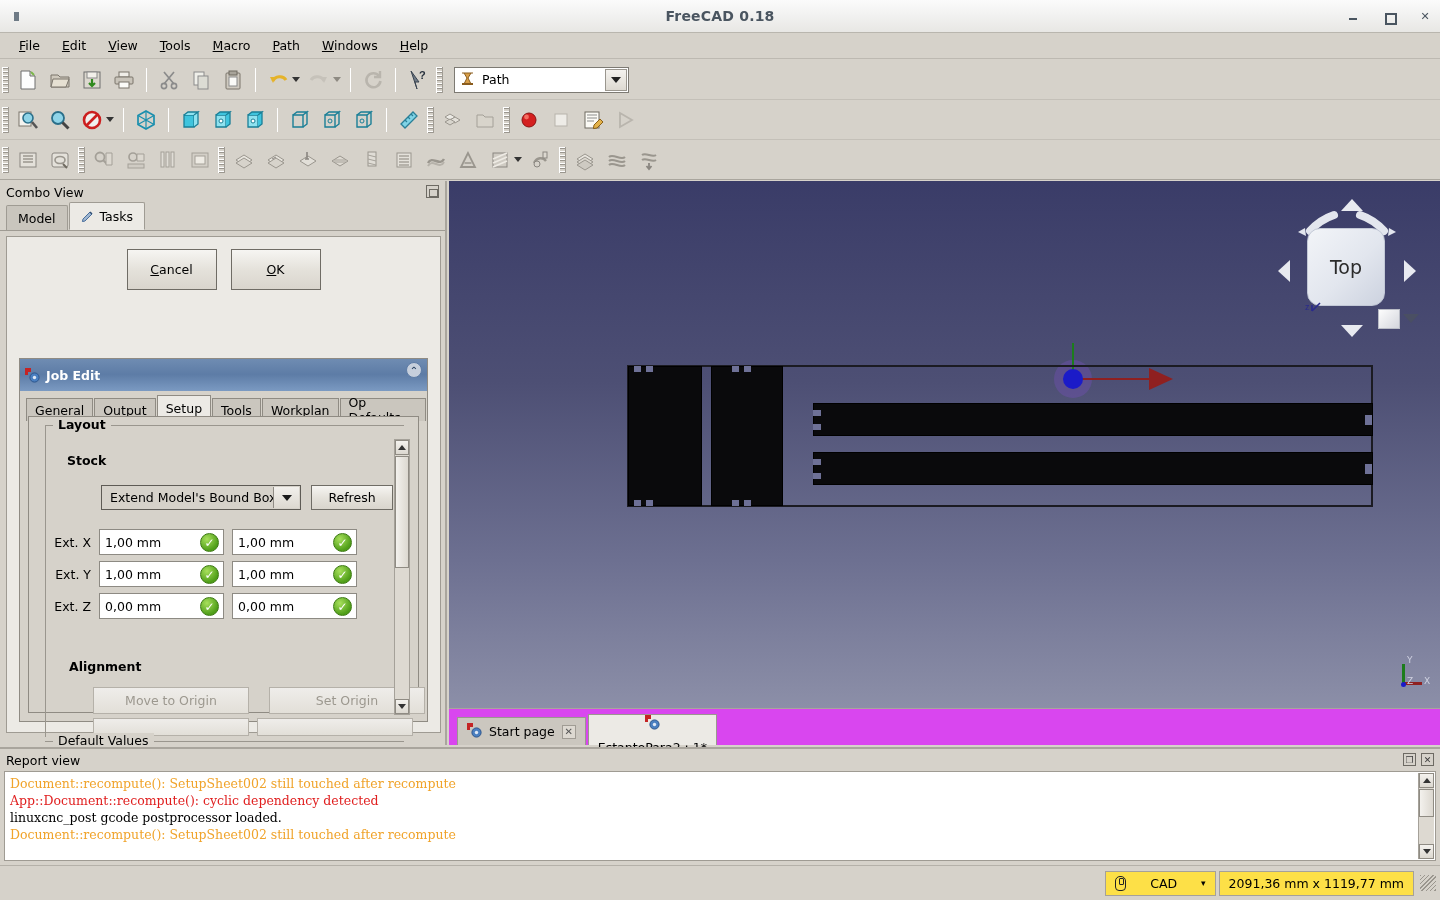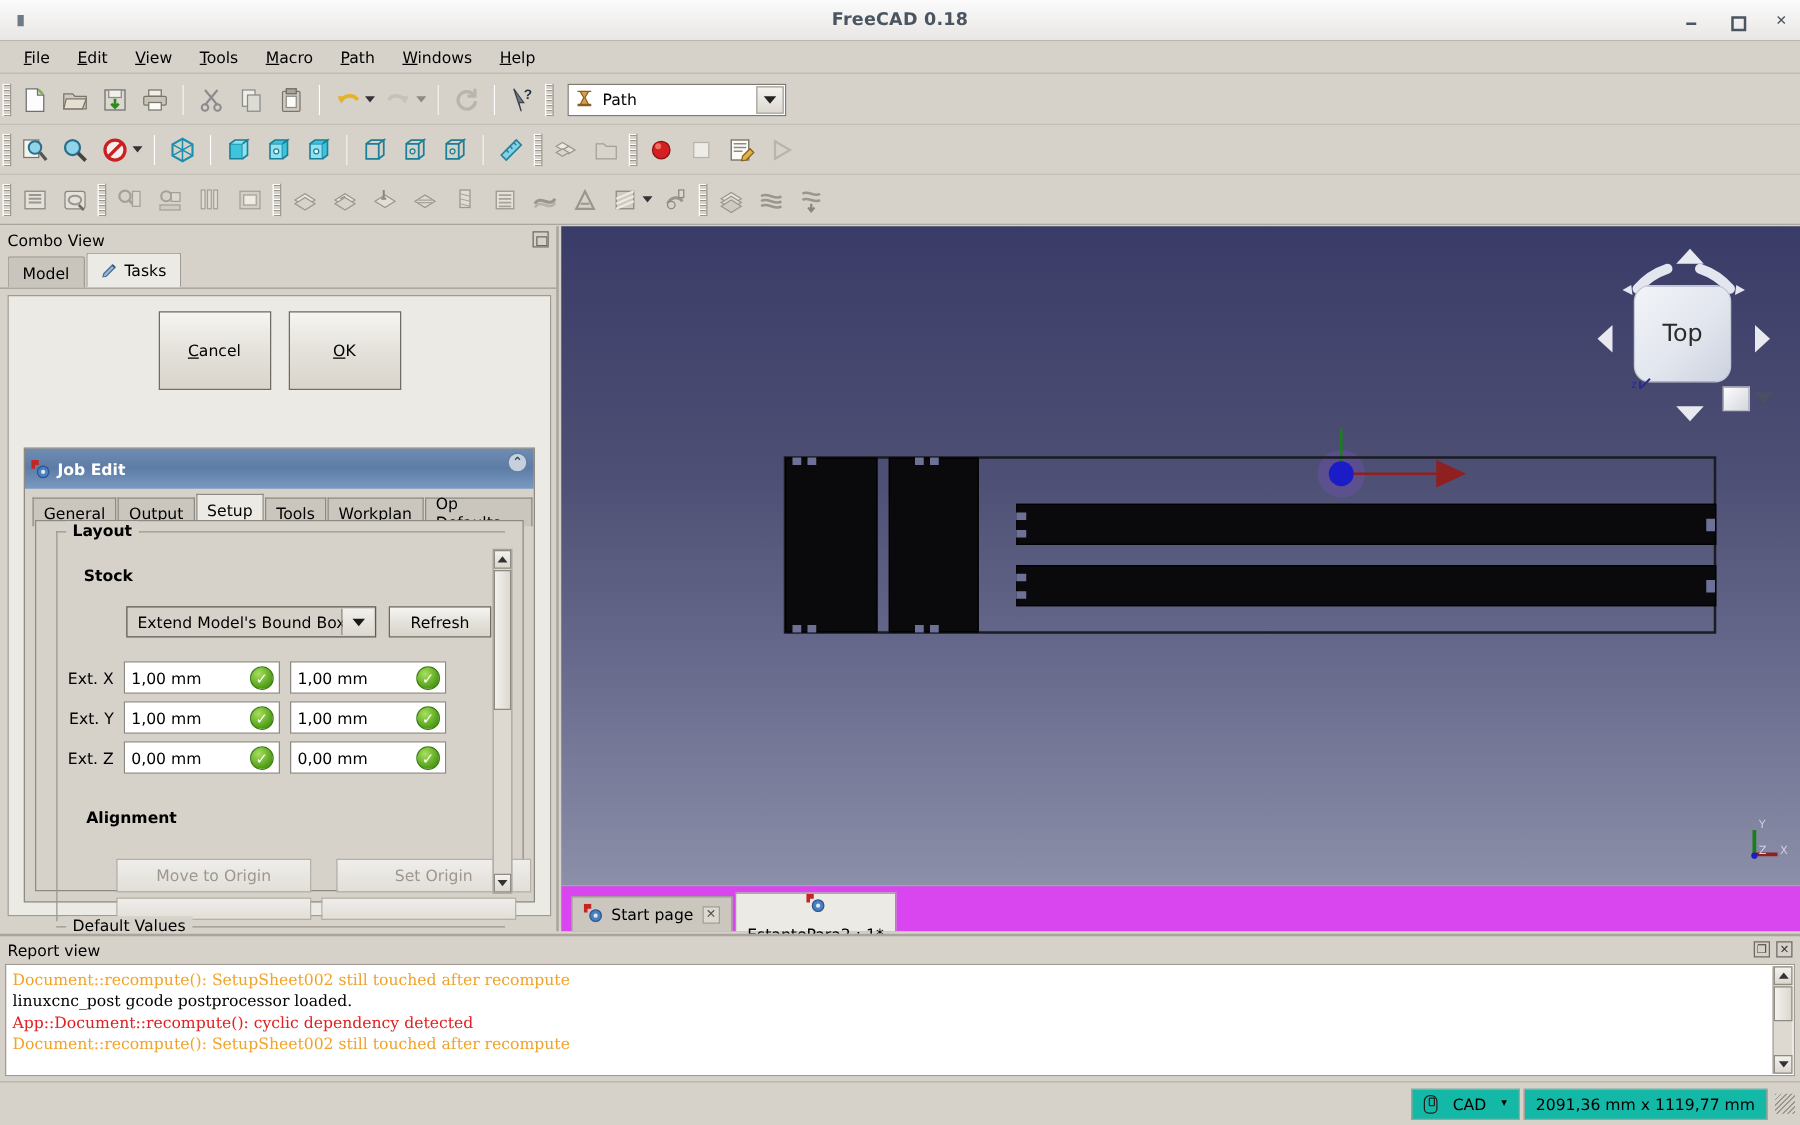--- a/index.html
+++ b/index.html
@@ -82,21 +82,21 @@
         background:#c9c5bd; border:1px solid #9f9b93; border-bottom:none;
         margin-right:1px; font-size:12.5px; cursor:pointer; border-radius:2px 2px 0 0;}
   .tab.active{ background:#eceae5; height:28px; border-bottom:1px solid #eceae5;}
   .panel-body{
     position:absolute; left:6px; top:55px; right:4px; bottom:12px;
     background:#eceae5; border:1px solid #9f9b93;
   }
   .okrow{ display:flex; justify-content:center; gap:14px; padding-top:12px;}
   .btn{
     background:linear-gradient(to bottom,#f6f5f2 0%,#e4e1da 52%,#d9d5cd 100%);
-    border:1px solid #6f6c65; padding:23px 0; width:90px; text-align:center;
+    border:1px solid #6f6c65; padding:12px 0; width:90px; text-align:center;
     font-size:12.5px; cursor:pointer;
   }
   .btn.disabled{ color:#9c988f; background:linear-gradient(to bottom,#efedea,#e2dfd8);
                  border-color:#b5b1a9; cursor:default;}
   .btn u{ text-decoration:underline;}
 
   
   .jobedit{
     position:absolute; left:12px; top:121px; right:12px; bottom:10px;
     border:1px solid #8f8b83; background:#d6d2ca;
@@ -227,22 +227,22 @@
   .rline{ line-height:17px; white-space:nowrap;}
   .rep-scroll{ position:absolute; right:1px; top:1px; bottom:1px; width:16px; background:#ddd9d1;
                border-left:1px solid #a5a199;}
 
   
   .statusbar{
     position:absolute; left:0; top:865px; width:1440px; height:35px;
     background:#d6d2ca; border-top:1px solid #b5b1a9;
     display:flex; align-items:center; justify-content:flex-end; padding-right:4px; gap:3px;
   }
-  .sbox{ height:25px; border:1px solid #a5a199; background:#14b8a6;
-         display:flex; align-items:center; padding:0 9px; font-size:12.5px; gap:12px;}
+  .sbox{ height:25px; border:1px solid #a5a199; background:#fde047;
+         display:flex; align-items:center; padding:0 9px; font-size:12.5px; gap:24px;}
   .sbox.iact{ cursor:pointer;}
   .sgrip{ width:16px;height:16px; margin-left:3px;
      background:repeating-linear-gradient(135deg,#9a968e 0 1px,transparent 1px 3px);}
   .mouse-ic{ width:11px; height:15px; border:1.6px solid #222; border-radius:5px 5px 4px 4px; position:relative;}
   .mouse-ic::after{ content:""; position:absolute; left:3.2px; top:1px; width:2.2px;height:5px;
                     border:1.2px solid #222; border-radius:1px;}
 </style>
 </head>
 <body>
 
@@ -717,21 +717,21 @@
                 <span>0,00 mm</span>
                 <span class="okmark"></span>
               </div>
               <div class="qinput" style="margin-right:0;">
                 <span>0,00 mm</span>
                 <span class="okmark"></span>
               </div>
             </div>
           </div>
 
-          <div class="sub-label" style="position:absolute;left:24px;top:221px;">Alignment</div>
+          <div class="sub-label" style="position:absolute;left:24px;top:234px;">Alignment</div>
 
           <div style="position:absolute;left:48px;top:262px;display:flex;gap:20px;">
             <div class="btn disabled" style="width:156px;padding:5px 0;">
               <span>Move to Origin</span>
             </div>
             <div class="btn disabled" style="width:156px;padding:5px 0;">
               <span>Set Origin</span>
             </div>
           </div>
           <div style="position:absolute;left:48px;top:293px;display:flex;gap:8px;">
@@ -858,22 +858,22 @@
 <div class="report">
   <div class="report-title">
     <span>Report view</span>
     <span class="rep-btns">
       <span class="rep-btn">❐</span>
       <span class="rep-btn">✕</span>
     </span>
   </div>
   <div class="report-body">
     <div class="rline" style="color:#f0a32a;">Document::recompute(): SetupSheet002 still touched after recompute</div>
+    <div class="rline" style="color:#e02020;">App::Document::recompute(): cyclic dependency detected</div>
     <div class="rline" style="color:#000;">linuxcnc_post gcode postprocessor loaded.</div>
-    <div class="rline" style="color:#e02020;">App::Document::recompute(): cyclic dependency detected</div>
     <div class="rline" style="color:#f0a32a;">Document::recompute(): SetupSheet002 still touched after recompute</div>
     <div class="rep-scroll">
       <div class="vs-up">
         <span style="width:0;height:0;border-left:4px solid transparent;border-right:4px solid transparent;border-bottom:5px solid #333;"></span>
       </div>
       <div class="vs-thumb" style="top:16px;height:28px;"></div>
       <div class="vs-dn" style="position:absolute;left:0;right:0;bottom:0;">
         <span style="width:0;height:0;border-left:4px solid transparent;border-right:4px solid transparent;border-top:5px solid #333;"></span>
       </div>
     </div>

